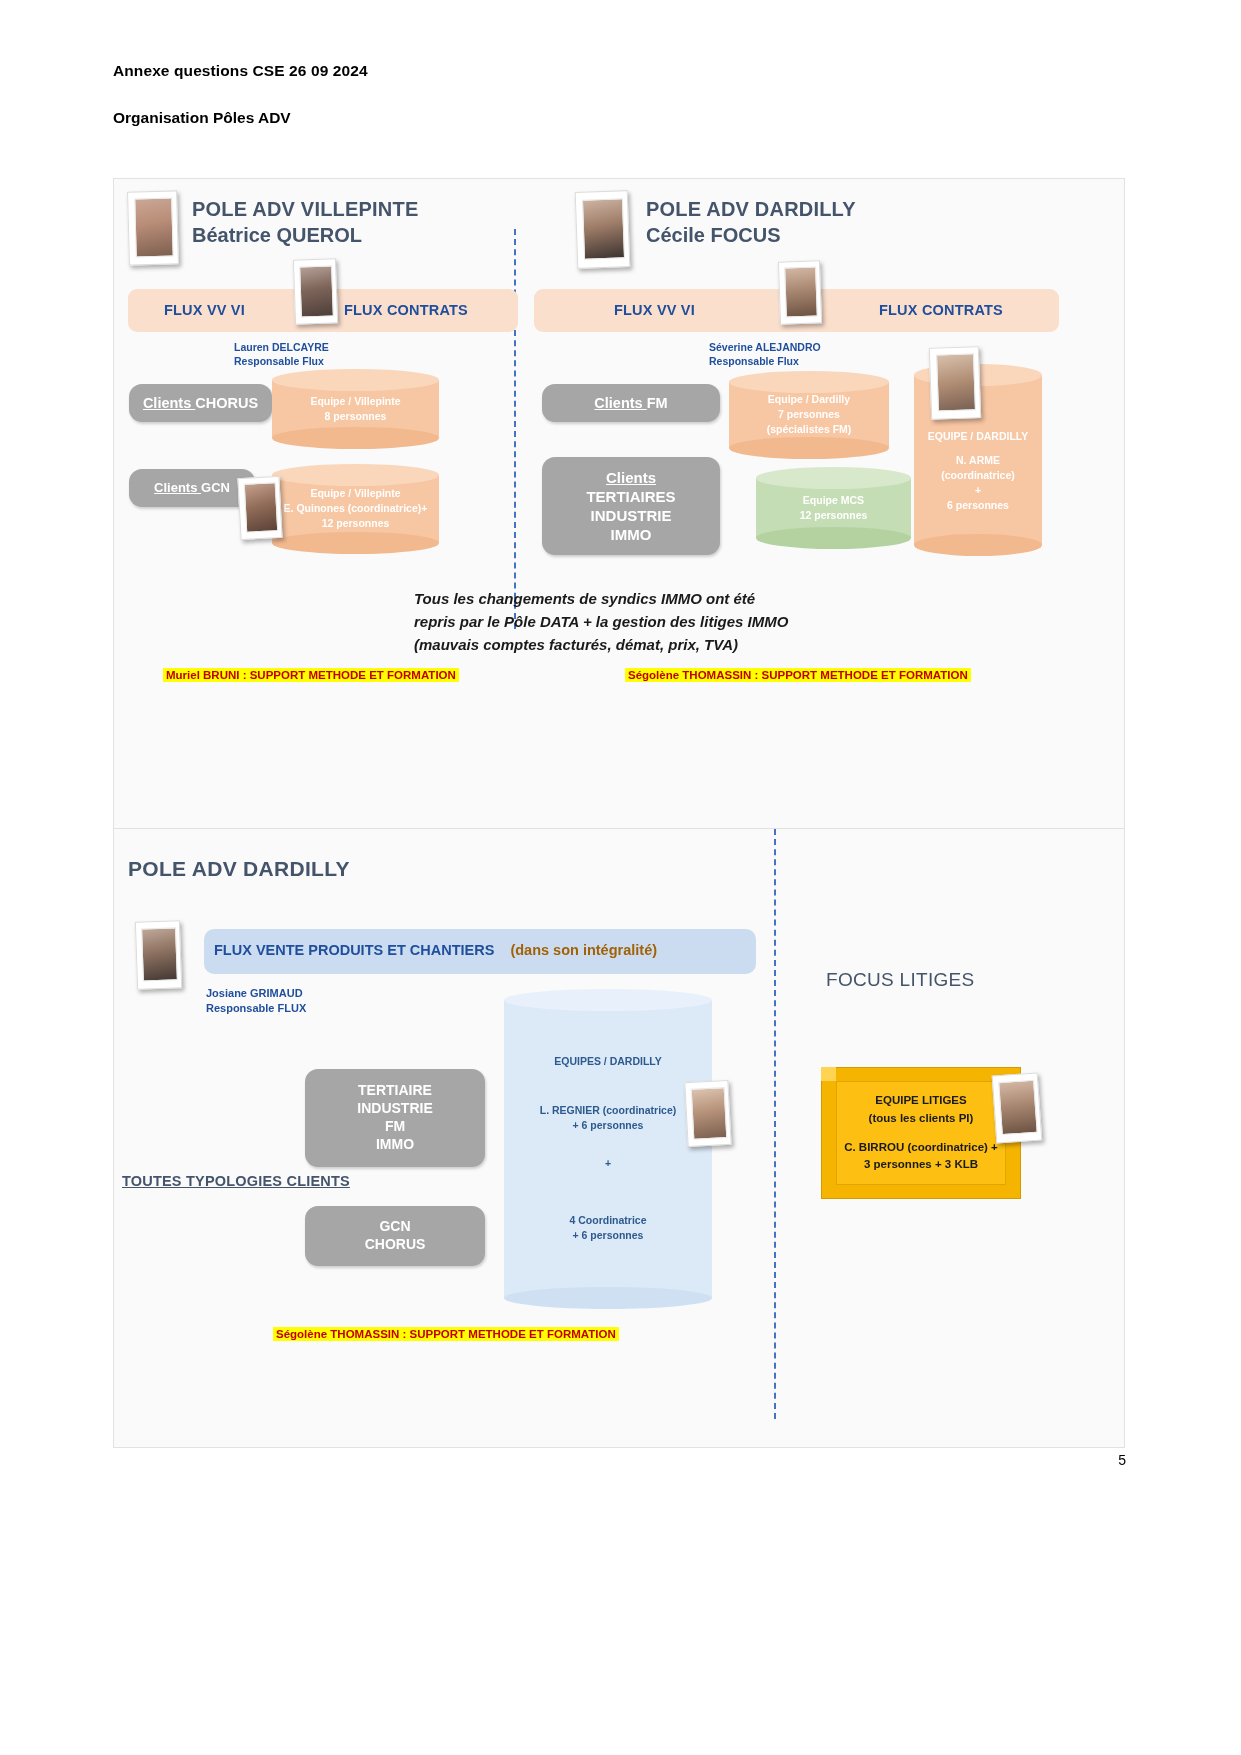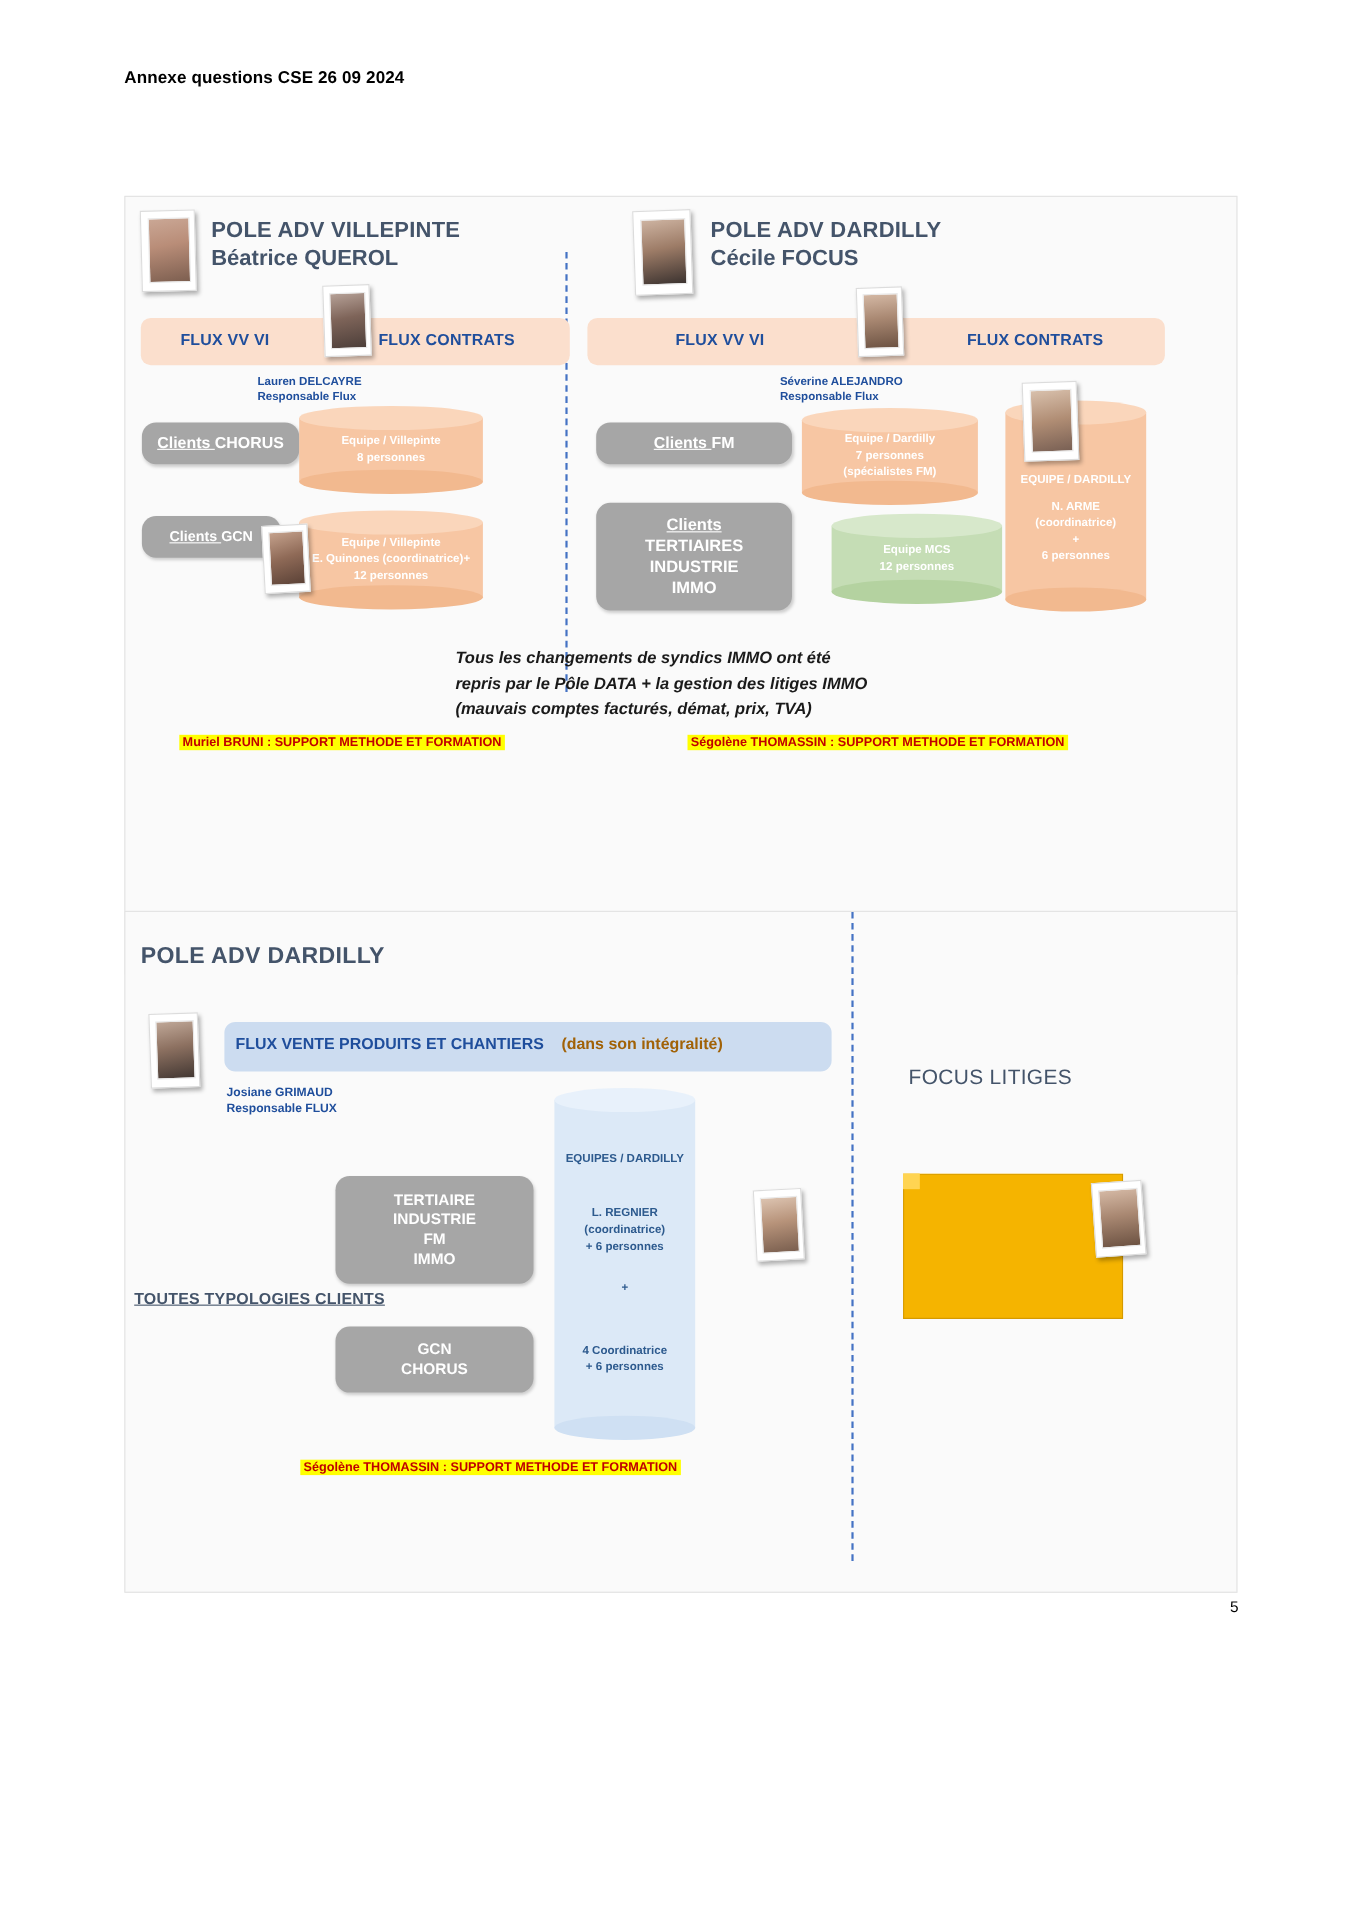--- a/index.html
+++ b/index.html
@@ -162,20 +162,21 @@
   .page-num{
     position:absolute;right:115px;top:1452px;font-size:14px;color:#000;
     font-weight:normal;
   }
 </style>
 </head>
 <body>
 
 <div class="page-head">
   <div class="doc-title">Annexe questions CSE 26 09 2024</div>
+  <div class="doc-sub">Organisation Pôles ADV</div>
 </div>
 
 <div class="slide" id="slide1">
   <div class="slide-inner">
 
     <div class="vdash" style="left:400px;top:50px;height:400px;"></div>
 
     <div class="photo" style="left:14px;top:12px;width:50px;height:74px;transform:rotate(-1.5deg);">
       <div class="pic p1"></div>
     </div>
@@ -337,21 +338,21 @@
       <span>IMMO</span>
     </div>
 
     <div class="underline-head" style="left:8px;top:344px;">TOUTES TYPOLOGIES CLIENTS</div>
 
     <div class="pill" style="left:191px;top:377px;width:180px;height:60px;font-size:14px;flex-direction:column;">
       <span>GCN</span>
       <span>CHORUS</span>
     </div>
 
-    <div class="cyl blue" style="left:390px;top:160px;width:128px;height:320px;">
+    <div class="cyl blue" style="left:390px;top:160px;width:188px;height:320px;padding-left:20px;">
       <div class="body"></div>
         <div class="top"></div>
         <div class="bot"></div>
       <div class="txt" style="top:50%;font-size:10.5px;">
         <div style="font-weight:bold;">EQUIPES / DARDILLY</div>
         <div style="height:34px;"></div>
         <div>L. REGNIER (coordinatrice)</div>
         <div>+ 6 personnes</div>
         <div style="height:22px;"></div>
         <div>+</div>
@@ -361,20 +362,29 @@
       </div>
     </div>
     <div class="photo" style="left:572px;top:252px;width:44px;height:65px;transform:rotate(-3deg);">
       <div class="pic p8"></div>
     </div>
 
     <div class="focus-title" style="left:712px;top:140px;">FOCUS LITIGES</div>
 
     <div class="gold" style="left:707px;top:238px;width:200px;height:132px;">
       <div class="bevelTL"></div>
+      <div class="inner">
+        <div class="t">
+          <div>EQUIPE LITIGES</div>
+          <div>(tous les clients PI)</div>
+          <div style="height:11px;"></div>
+          <div>C. BIRROU (coordinatrice) +</div>
+          <div>3 personnes + 3 KLB</div>
+        </div>
+      </div>
     </div>
     <div class="photo" style="left:880px;top:245px;width:46px;height:68px;transform:rotate(-4deg);">
       <div class="pic p5"></div>
     </div>
 
     <div class="hl" style="left:159px;top:498px;">Ségolène THOMASSIN : SUPPORT METHODE ET FORMATION</div>
   </div>
 </div>
 
 <div class="page-num">5</div>

